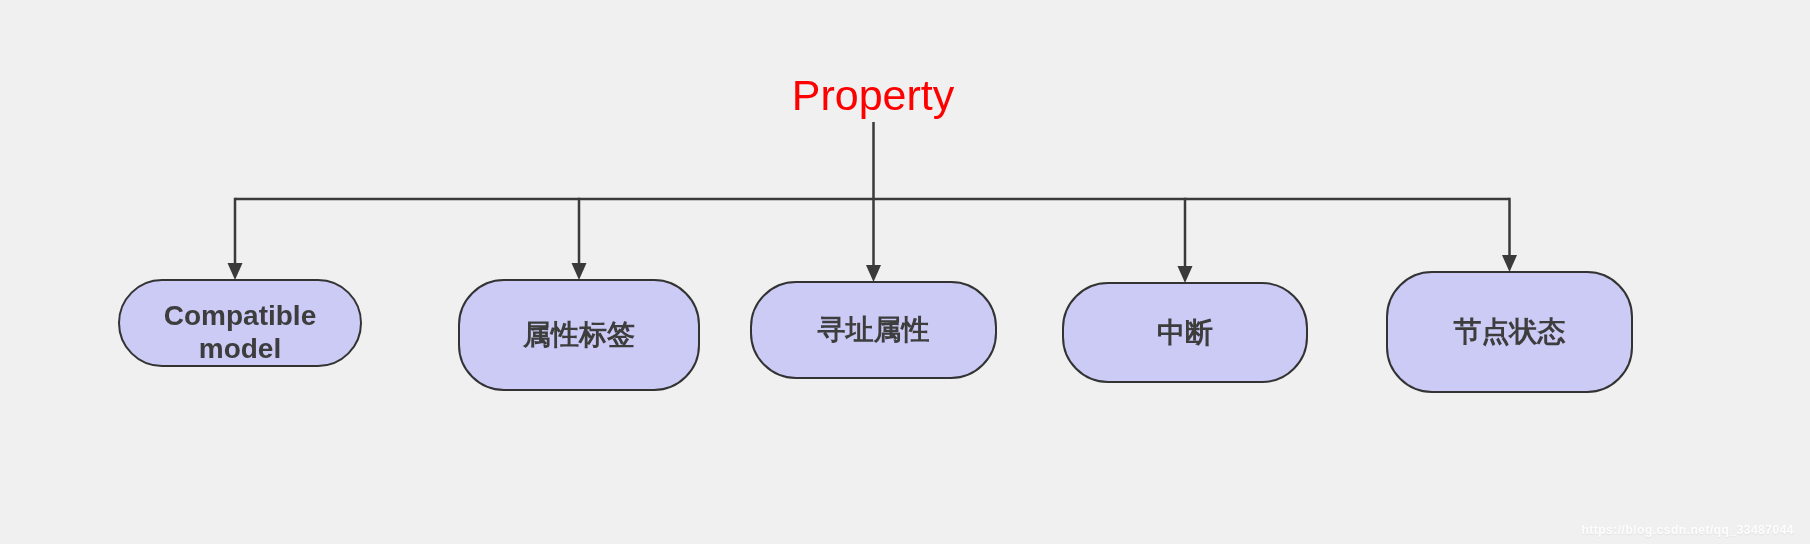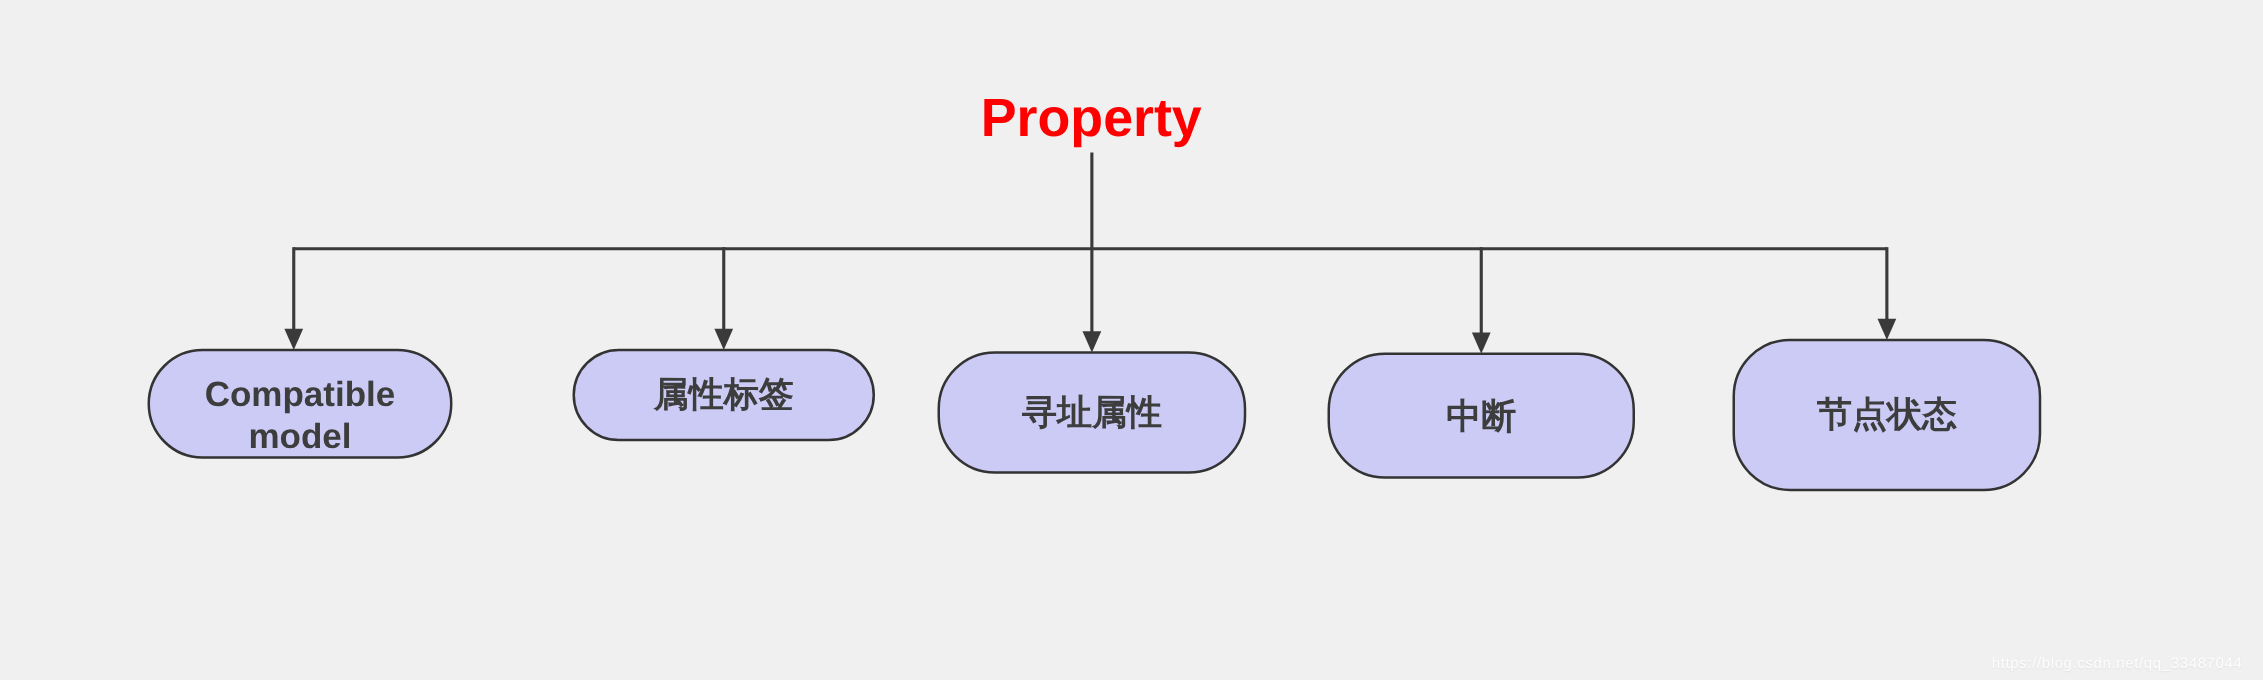--- a/index.html
+++ b/index.html
@@ -17,21 +17,21 @@
     position:relative;
     width:1810px;height:544px;
     background:var(--bg);
     overflow:hidden;
   }
   .diagram-title{
     position:absolute;
     left:623px;top:72px;width:500px;
     text-align:center;
     font-size:43px;
-    font-weight:bold;
+    font-weight:normal;
     color:var(--title-color);
     letter-spacing:0px;
     line-height:1.1;
   }
   svg.connectors{
     position:absolute;left:0;top:0;
     width:1810px;height:544px;
     pointer-events:none;
   }
   .node{
@@ -43,29 +43,29 @@
     background:var(--node-fill);
     border:2.5px solid var(--node-border);
     border-radius:46px;
     color:var(--node-text);
     font-size:28px;
     font-weight:bold;
     line-height:1.18;
     padding:0 16px;
   }
   .node-1{left:118px;top:279px;width:244px;height:88px;align-items:flex-end;}
-  .node-2{left:458px;top:279px;width:242px;height:74px;text-align:center;}
+  .node-2{left:458px;top:279px;width:242px;height:112px;text-align:center;}
   .node-3{left:750px;top:281px;width:247px;height:98px;}
   .node-4{left:1062px;top:282px;width:246px;height:101px;justify-content:center;}
   .node-5{left:1386px;top:271px;width:247px;height:122px;}
   .watermark{
     position:absolute;
     right:16px;bottom:7px;
     font-size:12px;
-    font-weight:normal;
+    font-weight:bold;
     color:rgba(255,255,255,0.92);
     text-shadow:0 1px 1px rgba(180,180,180,0.25);
     letter-spacing:0.5px;
   }
 </style>
 </head>
 <body>
 
 <div class="canvas">
 

